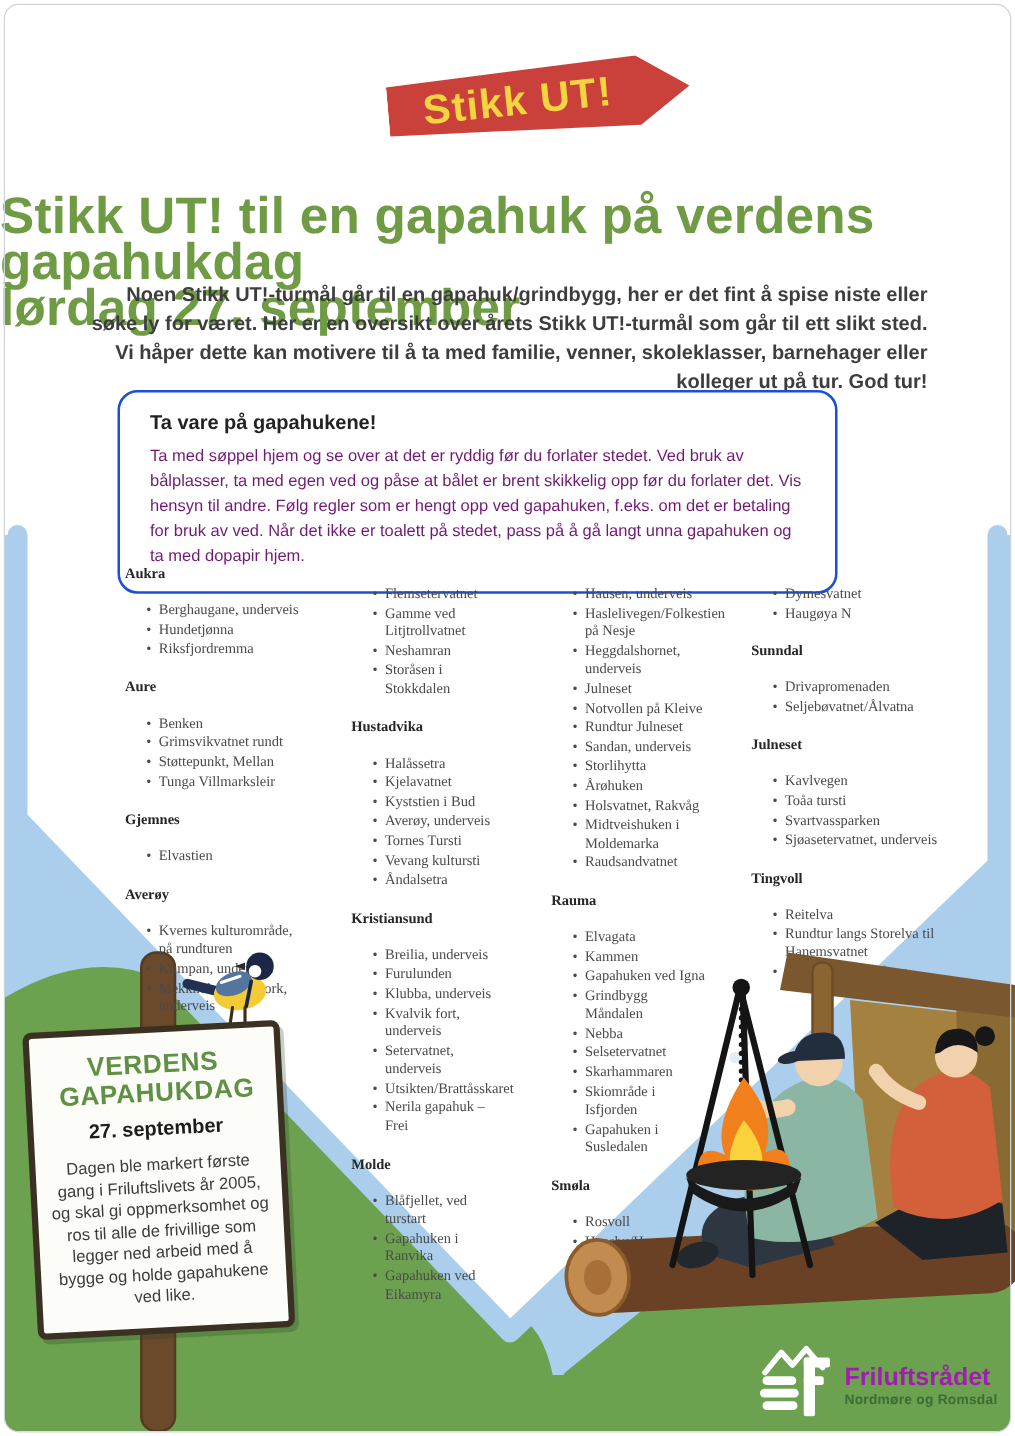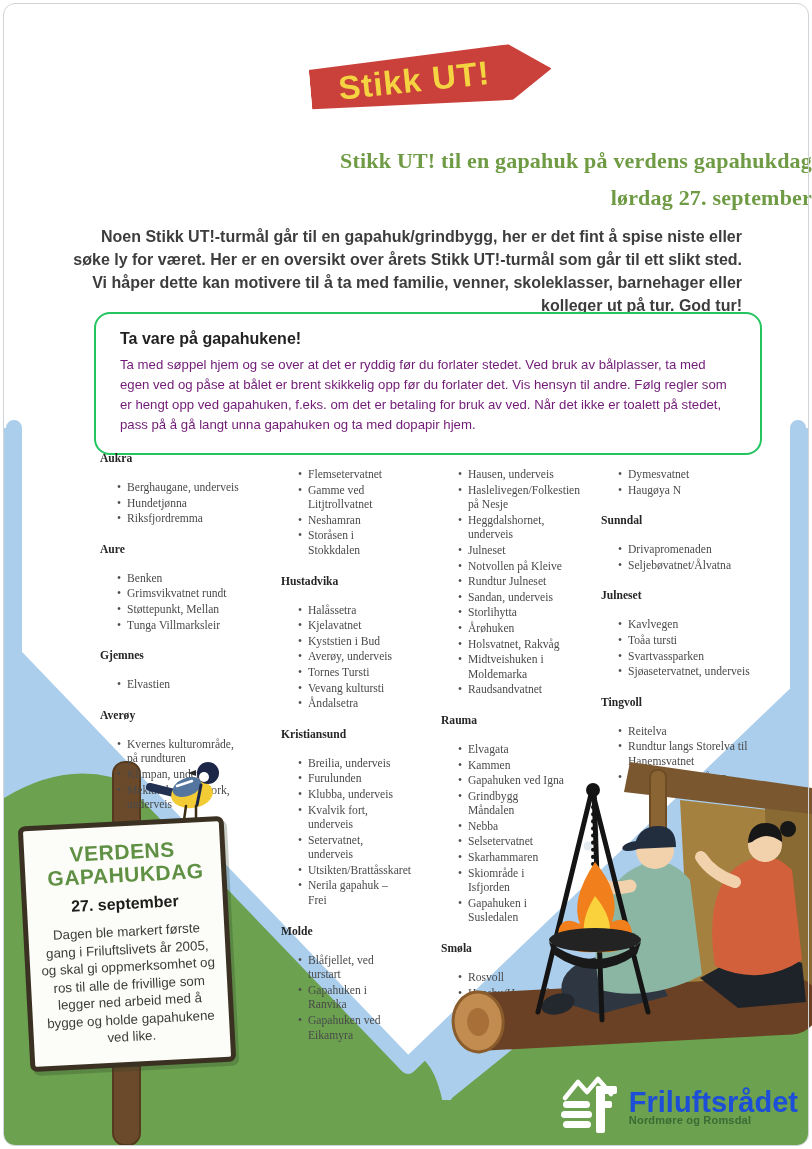--- a/index.html
+++ b/index.html
@@ -20,28 +20,28 @@
     background:#c9413a;
     clip-path:polygon(0 16%, 83% 2%, 100% 50%, 83% 98%, 0 84%);
     display:flex;align-items:center;justify-content:center;
   }
   .banner span{
     color:#f5d441;font-size:33px;font-weight:bold;letter-spacing:1px;
     padding-right:34px;transform:rotate(-1deg);
   }
 
   
-  .title{position:absolute;top:127px;left:0;right:0;text-align:right;z-index:5;
-    color:#6f9b45;font-size:22px;font-weight:bold;line-height:37px;letter-spacing:.2px;font-family:Liberation Serif, serif;}
+  .title{position:absolute;top:127px;left:0;right:0;text-align:left;z-index:5;
+    color:#6f9b45;font-size:41px;font-weight:bold;line-height:37px;letter-spacing:.2px;}
   .intro{position:absolute;top:209px;left:70px;width:672px;z-index:5;
     text-align:right;font-size:16px;font-weight:bold;color:#3d3d3d;line-height:23px;}
 
   
-  .care-box{position:absolute;top:312px;left:94px;width:668px;z-index:5;
-    background:#fff;border:2px solid #22c55e;border-radius:16px;
+  .care-box{position:absolute;top:312px;left:94px;width:576px;z-index:5;
+    background:#fff;border:2px solid #1d4ed8;border-radius:16px;
     padding:16px 24px 18px 24px;box-sizing:border-box;}
   .care-box h3{margin:0 0 7px 0;font-size:16px;color:#222;}
   .care-box p{margin:0;font-size:13.2px;color:#701a75;line-height:20px;}
 
   
   .columns{position:absolute;top:452px;left:100px;width:690px;display:flex;z-index:5;font-family:Liberation Serif, serif;}
   .col{box-sizing:border-box;}
   .col:nth-child(1){width:163px;margin-right:18px;}
   .col:nth-child(2){width:142px;margin-right:18px;}
   .col:nth-child(3){width:142px;margin-right:18px;}
@@ -62,21 +62,21 @@
     background:#fcfcf8;border:5px solid #3a3123;border-radius:7px;
     box-shadow:3px 4px 0 rgba(40,60,30,.25);
     padding:14px 8px 16px 8px;box-sizing:border-box;text-align:center;
   }
   .sign .sign-title{color:#5f9044;font-size:21px;font-weight:bold;line-height:23px;letter-spacing:.5px;margin:0 14px;}
   .sign .sign-date{color:#1c1c1c;font-size:16px;font-weight:bold;margin:9px 0 10px 0;}
   .sign .sign-body{color:#3c3c3c;font-size:13.3px;line-height:17.5px;font-weight:500;margin:0 2px;}
 
   
   .logo{position:absolute;right:14px;bottom:14px;z-index:9;display:flex;align-items:center;gap:6px;}
-  .logo-text .logo-name{color:#1d4ed8;font-size:29px;font-weight:bold;line-height:24px;margin-top:10px;}
+  .logo-text .logo-name{color:#a21caf;font-size:20px;font-weight:bold;line-height:24px;margin-top:10px;}
   .logo-text .logo-region{color:#3c6b35;font-size:11px;font-weight:bold;letter-spacing:.2px;}
 
   .scene{position:absolute;inset:0;z-index:6;pointer-events:none;}
 </style>
 </head>
 <body>
 
 <div class="bg-clip">
   <svg width="804" height="1141" viewBox="4 4 804 1141">
     <rect x="4" y="428" width="804" height="717" fill="#aaceec"></rect>

